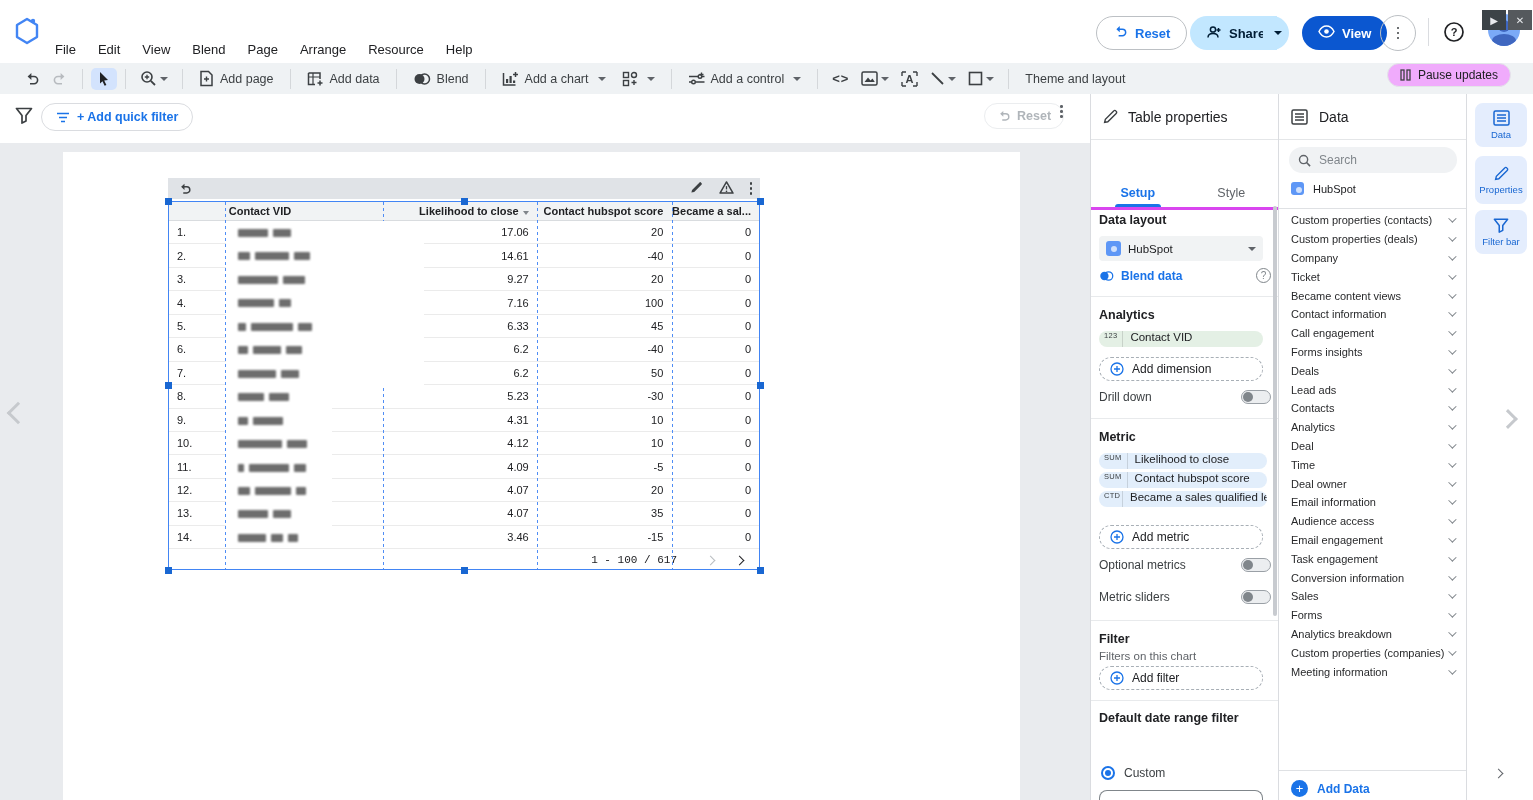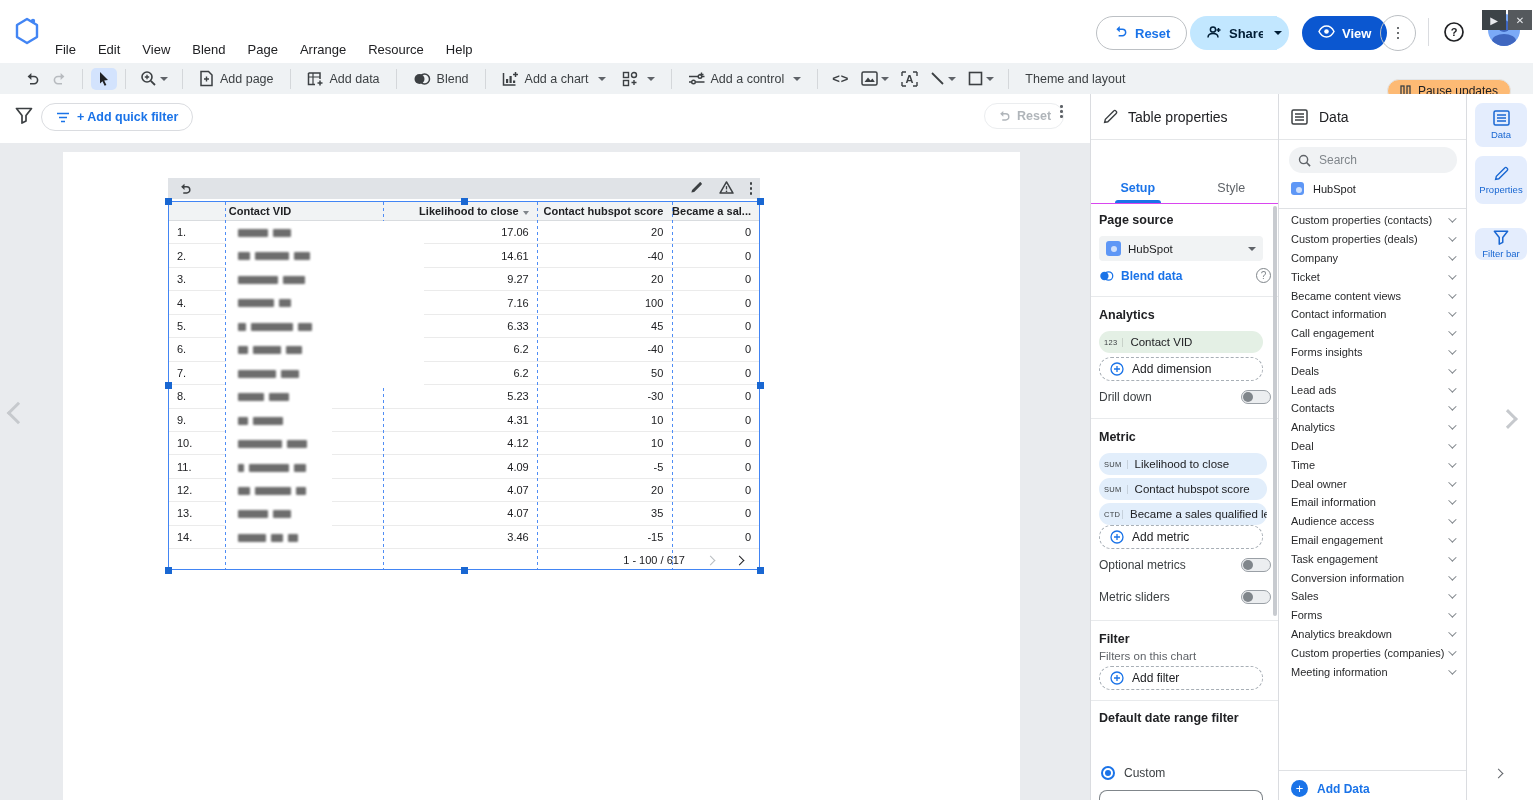--- a/index.html
+++ b/index.html
@@ -32,21 +32,21 @@
   
   #toolbar { position:absolute; left:0; top:63px; width:1533px; height:31px; background:#eff2f4; display:flex; align-items:center; }
   .tb-group { display:flex; align-items:center; }
   .tb-sep { width:1px; height:20px; background:#d4d7da; margin:0 8px; }
   .tb-btn { display:flex; align-items:center; gap:6px; font-size:12.5px; color:#3c4043; padding:4px 8px; border-radius:5px; white-space:nowrap; }
   .tb-btn svg { flex:0 0 auto; }
   .tb-ico { color:#3c4043; display:flex; align-items:center; padding:3px 6px; border-radius:5px; }
   .tb-ico.sel { background:#d3e3fd; }
   .tb-ico.dim { color:#9aa0a6; }
   .caret { width:0; height:0; border-left:4px solid transparent; border-right:4px solid transparent; border-top:4.5px solid #5f6368; margin-left:3px; }
-  #pause-btn { position:absolute; right:22px; top:16px; height:24px; background:#fdba74; border:1px solid #e3e6e8; border-radius:13px; display:flex; align-items:center; gap:7px; font-size:12px; color:#202124; padding:0 12px; }
+  #pause-btn { position:absolute; right:22px; top:0; height:24px; background:#f0abfc; border:1px solid #e3e6e8; border-radius:13px; display:flex; align-items:center; gap:7px; font-size:12px; color:#202124; padding:0 12px; }
 
   
   #filterbar { position:absolute; left:0; top:94px; width:1090px; height:49px; background:#fff; }
   #funnel-ico { position:absolute; left:15px; top:13px; color:#3c4043; }
   #quick-filter { position:absolute; left:41px; top:9px; height:28px; border:1px solid #dadce0; border-radius:15px; display:flex; align-items:center; gap:7px; padding:0 14px; color:#1a73e8; font-size:12.5px; font-weight:bold; background:#fff; }
   #fb-reset { position:absolute; left:984px; top:9px; height:26px; border:1px solid #ebedef; border-radius:14px; display:flex; align-items:center; gap:6px; padding:0 12px; font-size:12.5px; font-weight:bold; color:#b0b5ba; }
   #fb-dots { position:absolute; left:1060px; top:11px; color:#5f6368; }
 
   
   #canvas { position:absolute; left:0; top:143px; width:1090px; height:657px; background:#e9ebee; }
@@ -67,42 +67,42 @@
   .c-name { width:158px; padding-left:3px; }
   .c-lik { width:154px; text-align:right; padding-right:8px; }
   .c-score { width:135px; text-align:right; padding-right:8px; }
   .c-bec { width:88px; text-align:right; padding-right:8px; overflow:hidden; white-space:nowrap; }
   .sortcaret { display:inline-block; width:0; height:0; border-left:3.5px solid transparent; border-right:3.5px solid transparent; border-top:4px solid #80868b; margin-left:4px; }
   .dash-v { position:absolute; top:0; width:1px; height:367px; background:repeating-linear-gradient(to bottom,#4f8df5 0 3px,transparent 3px 6px); }
   .sel-handle { position:absolute; width:7px; height:7px; background:#1967d2; z-index:30; }
   .redact-cover { position:absolute; background:#fff; z-index:5; }
   .redact-row { position:absolute; display:flex; gap:5px; filter:blur(1.3px); z-index:6; }
   .redact-row span { height:8px; background:#6d6d6d; border-radius:1px; display:block; }
-  #pager { font-size:11px; color:#202124; margin-right:22px; }
+  #pager { font-size:11px; color:#202124; margin-right:30px;font-family:Liberation Mono, monospace; }
   .pg-chev { width:7px; height:7px; border-right:1.6px solid #b9bdc1; border-bottom:1.6px solid #b9bdc1; transform:rotate(-45deg); margin-right:22px; }
   .pg-chev.next { border-color:#202124; margin-right:16px; }
 
   
   #props { position:absolute; left:1090px; top:94px; width:188px; height:706px; background:#fff; border-left:1px solid #dadce0; }
   #props-header { position:absolute; left:0; top:0; width:100%; height:46px; border-bottom:1px solid #e4e6e8; display:flex; align-items:center; gap:10px; padding-left:12px; font-size:14px; color:#202124; }
   #chart-types-row { position:absolute; left:0; top:46px; width:100%; height:33px; border-bottom:1px solid #e4e6e8; display:flex; align-items:center; padding:0 12px; font-size:12.5px; }
   #ct-badge { margin-left:auto; background:#e4e8f3; border-radius:9px; font-size:10px; padding:2px 7px; color:#3c4043; }
-  #props-tabs { position:absolute; left:0; top:79px; width:100%; height:31px; border-bottom:1px solid #d946ef; display:flex; }
+  #props-tabs { position:absolute; left:0; top:85px; width:100%; height:31px; border-bottom:3px solid #d946ef; display:flex; }
   .ptab { flex:1; display:flex; align-items:center; justify-content:center; font-size:12.5px; color:#5f6368; position:relative; }
   .ptab.active { color:#1a73e8; font-weight:bold; }
   .ptab.active::after { content:""; position:absolute; left:24px; right:24px; bottom:0; height:3px; background:#1a73e8; border-radius:3px 3px 0 0; }
   .sec-label { font-size:12.5px; font-weight:bold; color:#202124; }
   .sub-label { font-size:11.5px; color:#5f6368; }
   .p-divider { position:absolute; left:0; width:100%; height:1px; background:#e8eaec; }
   #ds-select { position:absolute; left:8px; top:142px; width:164px; height:25px; background:#f1f3f4; border-radius:4px; display:flex; align-items:center; gap:7px; padding:0 7px; font-size:11.5px; }
   .hs-ico { width:15px; height:15px; border-radius:3px; background:#5e97f6; position:relative; flex:0 0 auto; }
   .hs-ico::after { content:""; position:absolute; left:4.5px; top:4.5px; width:6px; height:6px; border-radius:50%; background:#cfe0fc; }
   #blend-row { position:absolute; left:8px; top:174px; width:172px; display:flex; align-items:center; gap:7px; font-size:12px; font-weight:bold; color:#1a73e8; }
   .q-ico { margin-left:auto; width:15px; height:15px; border:1.3px solid #80868b; border-radius:50%; color:#80868b; font-size:10px; display:flex; align-items:center; justify-content:center; font-weight:normal; }
-  .fieldpill { height:22px; border-radius:11px; display:flex; align-items:center; font-size:11.5px; color:#202124; overflow:hidden; white-space:nowrap; }
+  .fieldpill { height:16px; border-radius:11px; display:flex; font-size:11.5px; color:#202124; overflow:hidden; white-space:nowrap; }
   .fieldpill .badge { font-size:7.5px; color:#3c4043; padding:0 5px; min-width:24px; text-align:center; border-right:1px solid rgba(0,0,0,0.12); margin-right:7px; letter-spacing:0.3px; }
   .pill-green { background:#e4f0e5; }
   .pill-blue { background:#e2eefb; }
   .add-dashed { height:24px; border:1px dashed #a8afb6; border-radius:13px; display:flex; align-items:center; gap:8px; padding:0 10px; font-size:12px; color:#202124; }
   .toggle { width:30px; height:14px; background:#eceef0; border:1px solid #9aa0a6; border-radius:8px; position:relative; flex:0 0 auto; }
   .toggle::after { content:""; position:absolute; left:1px; top:1px; width:10px; height:10px; border-radius:50%; background:#80868b; }
   .toggle-row { position:absolute; left:8px; width:172px; display:flex; align-items:center; justify-content:space-between; font-size:12px; color:#3c4043; }
   .radio { width:14px; height:14px; border:2px solid #5f6368; border-radius:50%; flex:0 0 auto; position:relative; }
   .radio.sel { border-color:#1a73e8; }
   .radio.sel::after { content:""; position:absolute; left:2px; top:2px; width:6px; height:6px; border-radius:50%; background:#1a73e8; }
@@ -585,21 +585,21 @@
     <svg width="15" height="15" viewBox="0 0 14 14">
         <path d="M1.5 12.5 L2.2 9.6 L10 1.8 a1.3 1.3 0 0 1 2 0 l0.3 0.3 a1.3 1.3 0 0 1 0 2 L4.5 11.9 Z" fill="none" stroke="#3c4043" stroke-width="1.3"></path>
       </svg>
     <span>Table properties</span>
   </div>
   <div id="props-tabs">
     <div class="ptab active">Setup</div>
     <div class="ptab">Style</div>
   </div>
 
-  <div class="sec-label abs" style="left:8px; top:119px">Page source</div>
+  <div class="sec-label abs" style="left:8px; top:119px">Data layout</div>
   <div id="ds-select">
     <span class="hs-ico"></span>
     <span>HubSpot</span>
     <span class="caret" style="margin-left:auto"></span>
   </div>
   <div id="blend-row">
     <svg width="15" height="12" viewBox="0 0 18 14">
         <circle cx="6.5" cy="7" r="5" fill="#1a73e8"></circle>
         <circle cx="11.5" cy="7" r="5" fill="none" stroke="#1a73e8" stroke-width="1.5"></circle>
       </svg>
@@ -814,21 +814,21 @@
         <path d="M4 5 h9 M4 8 h9 M4 11 h9" stroke="#1967d2" stroke-width="1.4"></path>
       </svg>
     <span>Data</span>
   </div>
   <div class="rail-btn" style="top:62px; height:48px">
     <svg width="15" height="15" viewBox="0 0 14 14">
         <path d="M1.5 12.5 L2.2 9.6 L10 1.8 a1.3 1.3 0 0 1 2 0 l0.3 0.3 a1.3 1.3 0 0 1 0 2 L4.5 11.9 Z" fill="none" stroke="#1967d2" stroke-width="1.3"></path>
       </svg>
     <span>Properties</span>
   </div>
-  <div class="rail-btn" style="top:134px; height:32px">
+  <div class="rail-btn" style="top:116px; height:44px">
     <svg width="16" height="15" viewBox="0 0 18 17">
         <path d="M1.5 1.5 H16.5 L11 8.5 V14 L7 16 V8.5 Z" fill="none" stroke="#1967d2" stroke-width="1.7" stroke-linejoin="round"></path>
       </svg>
     <span>Filter bar</span>
   </div>
   <span id="rail-chev-big"></span>
   <span id="rail-chev-small"></span>
 </div>
 
 </body></html>

